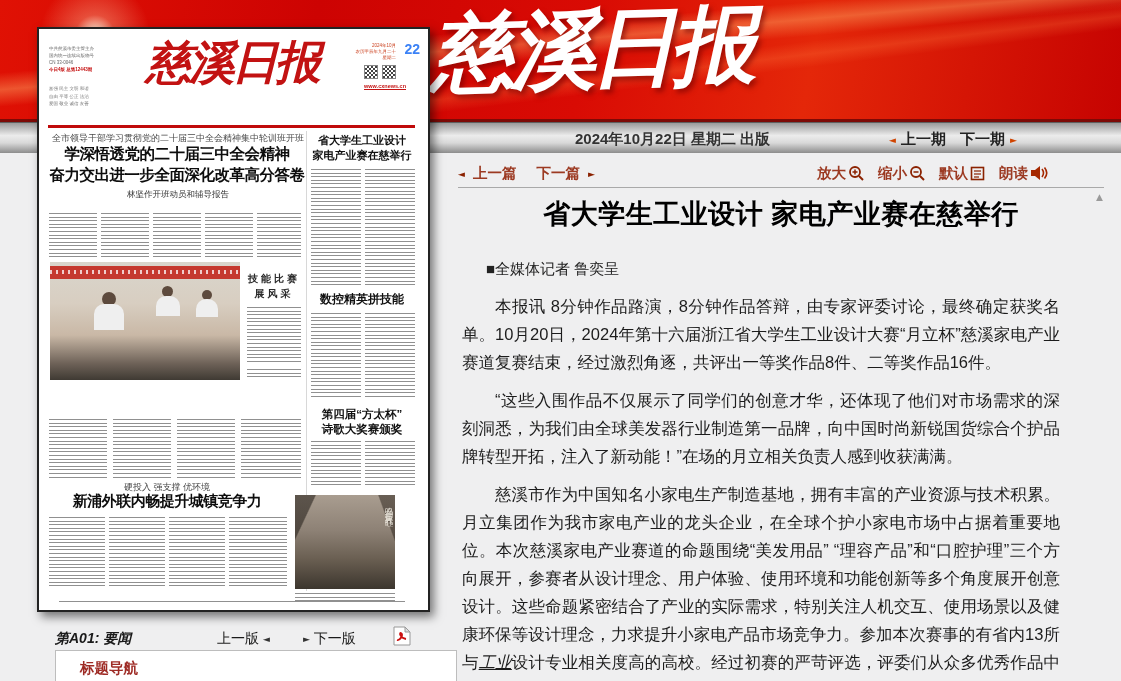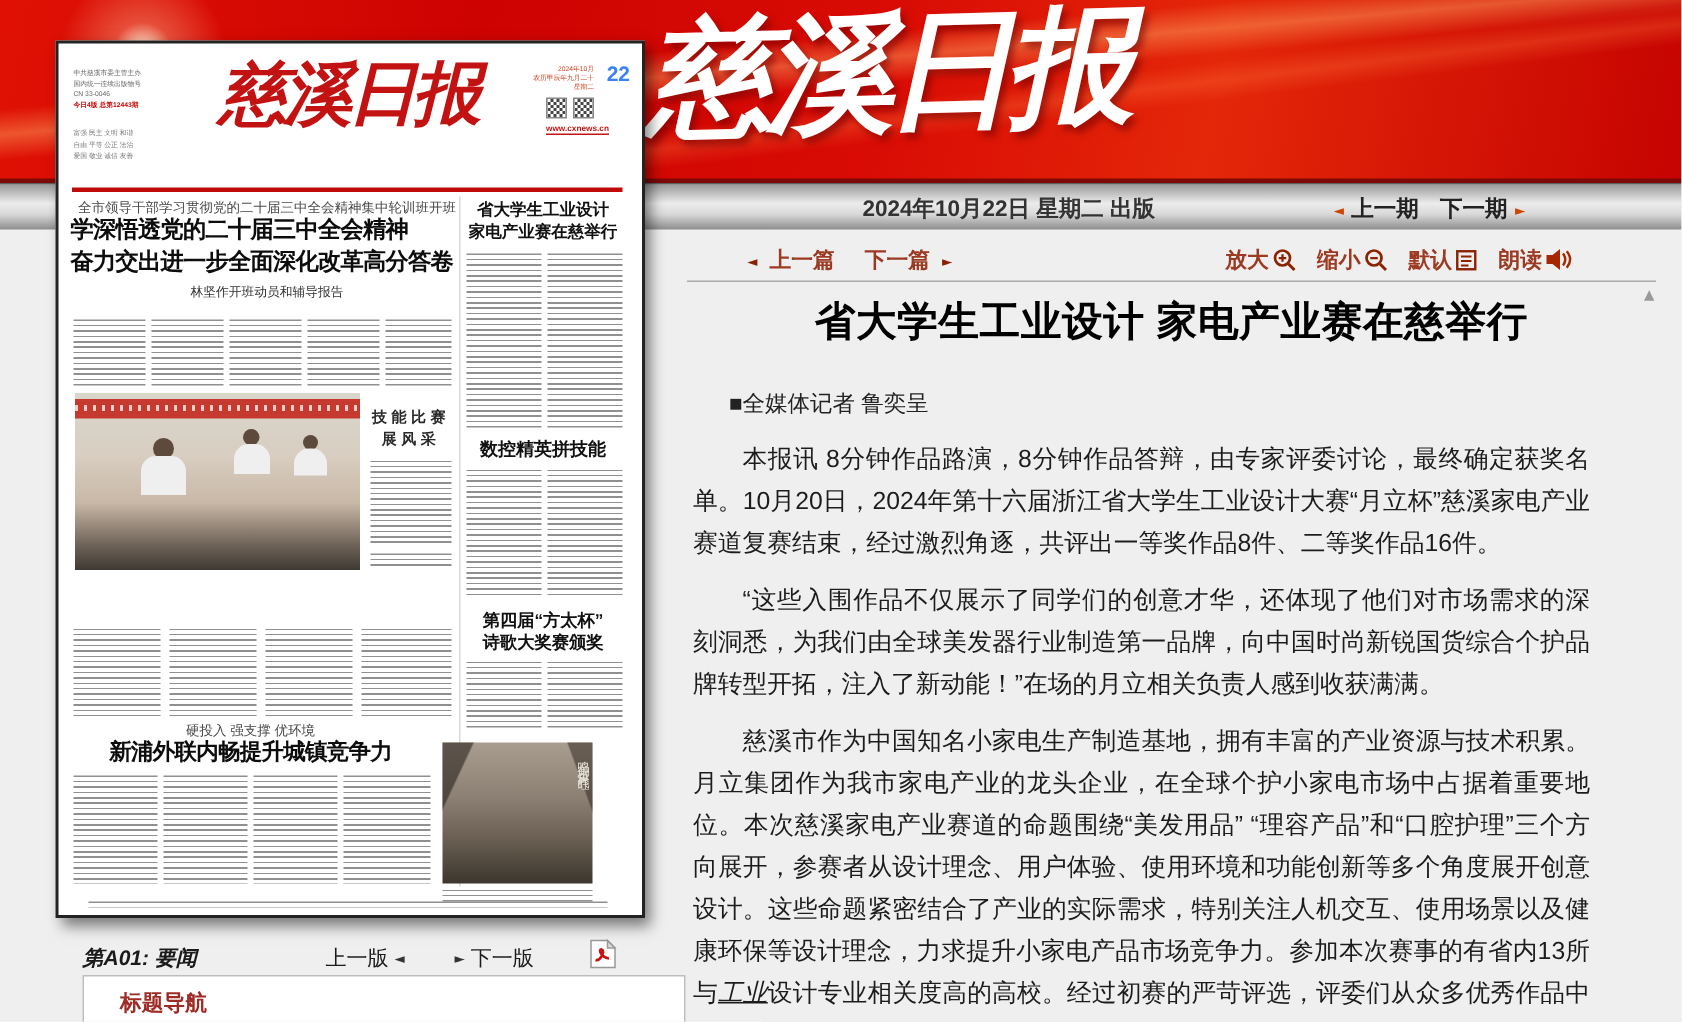--- a/index.html
+++ b/index.html
@@ -54,21 +54,21 @@
   .p-day{position:absolute;right:0;top:-2px;font-size:14px;font-weight:bold;color:#3b82f6;}
   .p-qr-row{position:absolute;right:24px;top:22px;display:flex;gap:4px;}
   .p-qr{width:14px;height:14px;border:1px solid #888;
     background-image:repeating-conic-gradient(#444 0 25%,#fff 0 50%);background-size:4px 4px;}
   .p-site{position:absolute;right:14px;top:40px;font-size:5.5px;font-weight:bold;color:#c41414;
     border-bottom:1px solid #c41414;}
   .p-rule{left:9px;top:96px;width:367px;height:2.5px;background:#c00a0a;}
   .p-divider{left:267px;top:102px;width:1px;height:460px;background:#d8d8d8;}
   .p-kicker{left:12px;top:103px;width:254px;text-align:center;font-size:9px;color:#4a4a4a;
     white-space:nowrap;}
-  .p-h1{left:8px;top:114px;width:260px;font-size:15.5px;line-height:21px;
+  .p-h1{left:8px;top:114px;width:260px;text-align:center;font-size:15.5px;line-height:21px;
     font-weight:bold;color:#0d0d0d;letter-spacing:-.5px;white-space:nowrap;}
   .p-sub{left:12px;top:160px;width:254px;text-align:center;font-size:8.5px;color:#333;}
   .tx{background-image:repeating-linear-gradient(to bottom,#909090 0,#909090 1px,transparent 1px,transparent 3.6px);}
   .photo1{left:11px;top:233px;width:190px;height:118px;overflow:hidden;
     background:linear-gradient(180deg,#d9d6cd 0%,#d8cec1 35%,#c9b8a6 62%,#6e6258 86%,#3f3a33 100%);}
   .photo1 .bannerstrip{position:absolute;left:0;top:4px;width:100%;height:13px;background:#c5392f;
     background-image:repeating-linear-gradient(to right,rgba(255,255,255,.75) 0 2px,transparent 2px 6px);
     background-size:auto 4px;background-position:0 4px;background-repeat:repeat-x;}
   .photo1 .head{position:absolute;width:14px;height:14px;border-radius:50%;background:#5d4a3d;}
   .photo1 .body1{position:absolute;width:30px;height:26px;border-radius:10px 10px 0 0;background:#efefef;}
@@ -93,21 +93,21 @@
   .pf-label{position:absolute;left:0;top:2px;font-weight:bold;font-style:italic;}
   .pf-prev{position:absolute;left:162px;top:2px;cursor:pointer;}
   .pf-next{position:absolute;left:248px;top:2px;cursor:pointer;}
   .pf-arrow{font-family:"DejaVu Sans",sans-serif;font-size:9px;color:#333;position:relative;top:-1px;}
   .pdf-btn{position:absolute;left:338px;top:-2px;width:18px;height:20px;cursor:pointer;}
   
   .titlebox{position:absolute;left:55px;top:650px;width:400px;height:40px;background:#fff;
     border:1px solid #bdbdbd;}
   .titlebox .tb-head{position:absolute;left:24px;top:8px;font-size:14.5px;font-weight:bold;color:#9e2b25;}
   
-  .art-toolbar{position:absolute;top:164px;font-size:14.5px;font-weight:bold;color:#9c3a22;margin-left:40px;}
+  .art-toolbar{position:absolute;top:164px;font-size:14.5px;font-weight:bold;color:#9c3a22;}
   .art-nav{left:458px;}
   .art-nav .arrow{font-family:"DejaVu Sans",sans-serif;font-size:9px;position:relative;top:-1px;color:#8b2200;}
   .art-nav .lbl{margin:0 8px;cursor:pointer;}
   .art-tools{right:73px;text-align:right;}
   .art-tools .tool{margin-left:10px;cursor:pointer;white-space:nowrap;}
   .art-tools svg{vertical-align:-3px;margin-left:2px;}
   .art-hr{position:absolute;left:458px;top:187px;width:646px;height:1px;background:#a9a9a9;}
   .scroll-up{position:absolute;left:1096px;top:192px;font-family:"DejaVu Sans",sans-serif;
     font-size:9px;color:#9a9a9a;cursor:pointer;}
   .art-title{position:absolute;left:458px;top:196px;width:646px;text-align:center;

